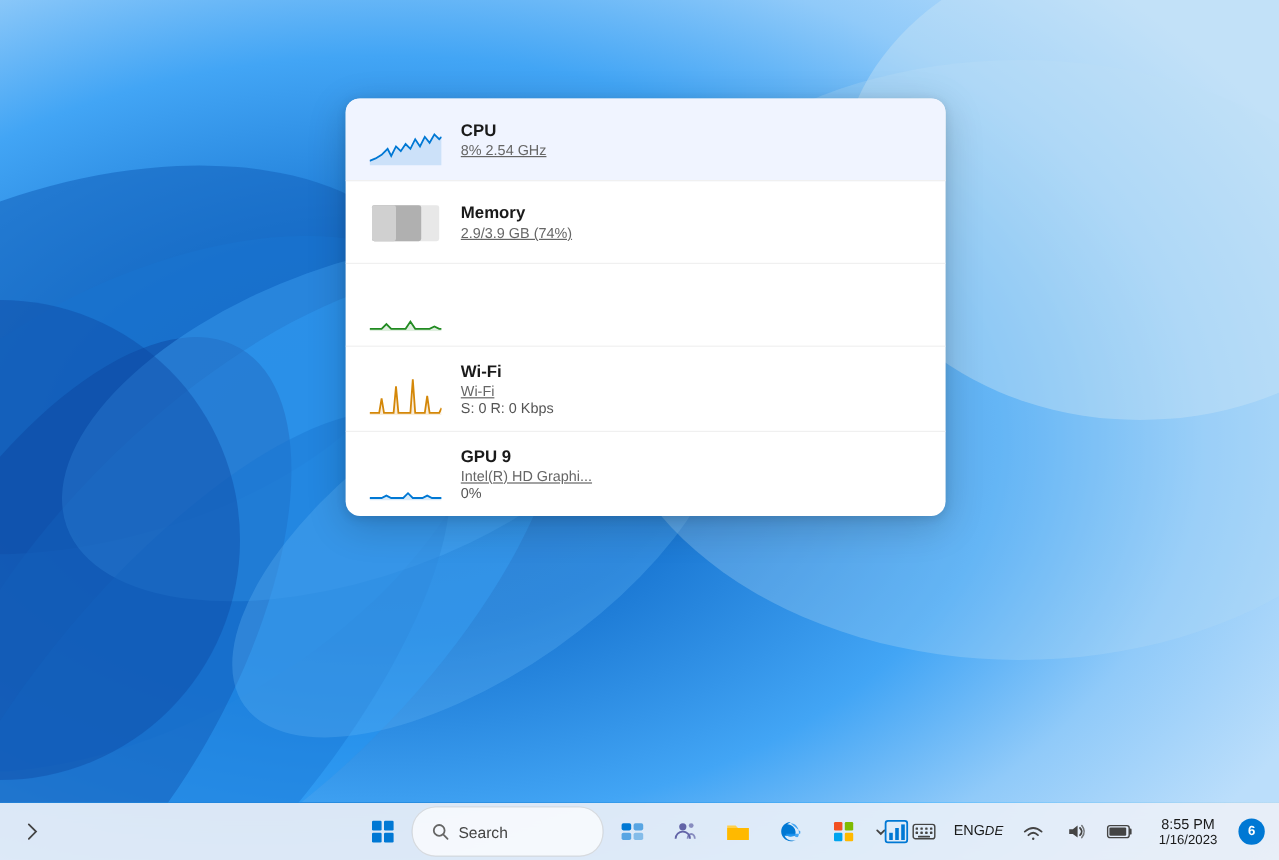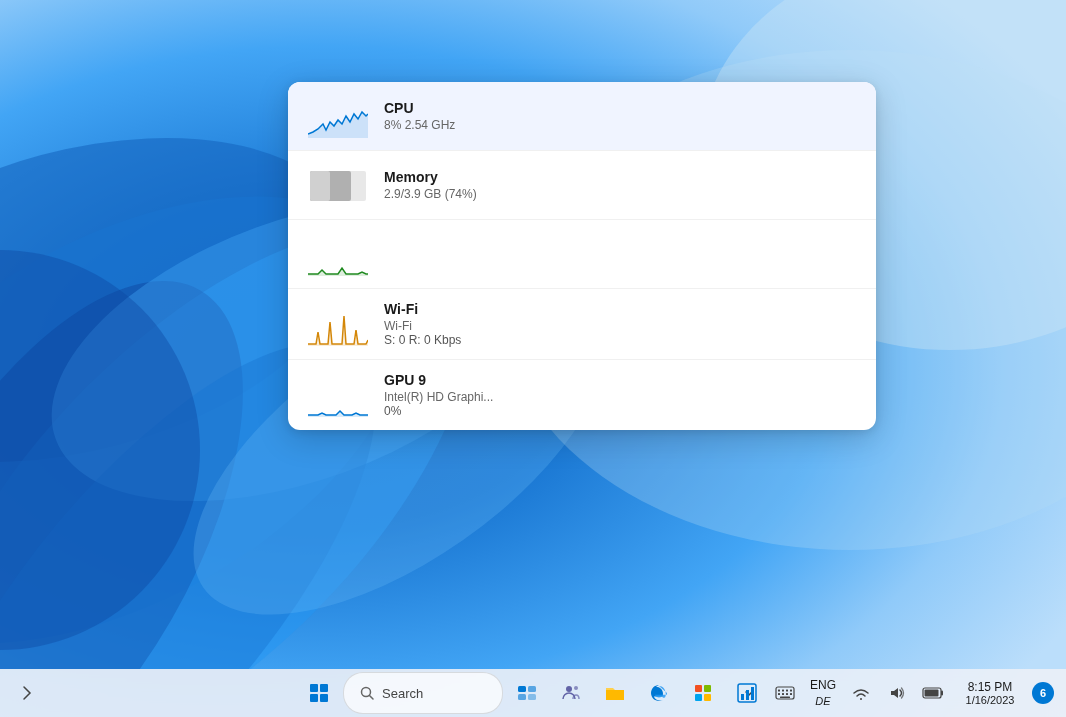--- a/index.html
+++ b/index.html
@@ -130,37 +130,36 @@
       align-items: center;
       justify-content: center;
       color: white;
       font-size: 11px;
       font-weight: 600;
       cursor: pointer;
     }
 
     .lang-area {
       display: flex;
-      flex-direction: column;
       align-items: center;
       justify-content: center;
       font-size: 11px;
       color: #1a1a1a;
       cursor: pointer;
       padding: 2px 4px;
       border-radius: 4px;
       line-height: 1.3;
     }
 
     
     .perf-popup {
       position: absolute;
       top: 82px;
       left: 288px;
-      width: 588px;
+      width: 500px;
       background: white;
       border-radius: 12px;
       box-shadow: 0 8px 32px rgba(0,0,0,0.18), 0 2px 8px rgba(0,0,0,0.1);
       overflow: hidden;
       z-index: 50;
     }
 
     .perf-item {
       display: flex;
       align-items: center;
@@ -194,20 +193,21 @@
     .perf-title {
       font-size: 14px;
       font-weight: 600;
       color: #1a1a1a;
       margin-bottom: 2px;
     }
 
     .perf-subtitle {
       font-size: 12px;
       color: #666;
+      text-decoration: underline;
     }
 
     .perf-value {
       font-size: 12px;
       color: #555;
     }
 
     
     svg.sparkline {
       width: 60px;
@@ -453,21 +453,21 @@
 
     <div class="systray-icon">
       <svg width="22" height="14" viewBox="0 0 22 14" fill="none" xmlns="http://www.w3.org/2000/svg">
         <rect x="1" y="2" width="18" height="10" rx="2" stroke="#444" stroke-width="1.2" fill="none"></rect>
         <rect x="2.5" y="3.5" width="14" height="7" rx="1" fill="#444"></rect>
         <rect x="19" y="4.5" width="2" height="5" rx="1" fill="#444"></rect>
       </svg>
     </div>
 
     <div class="clock-area">
-      <span class="clock-time">8:15 PM</span>
+      <span class="clock-time">8:55 PM</span>
       <span class="clock-date">1/16/2023</span>
     </div>
 
     <div class="notification-badge">
       <span>6</span>
     </div>
 
   </div>
 </div>
 

